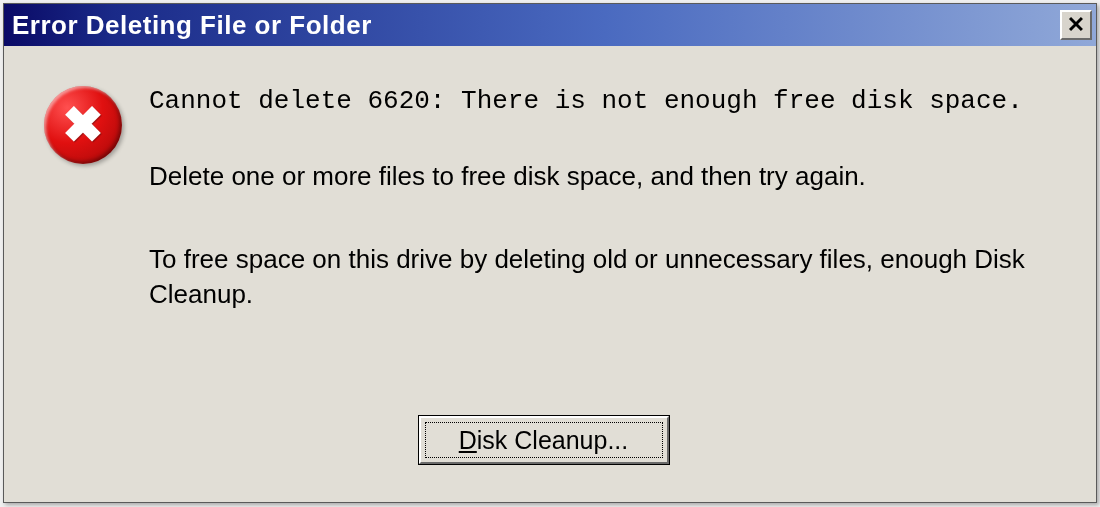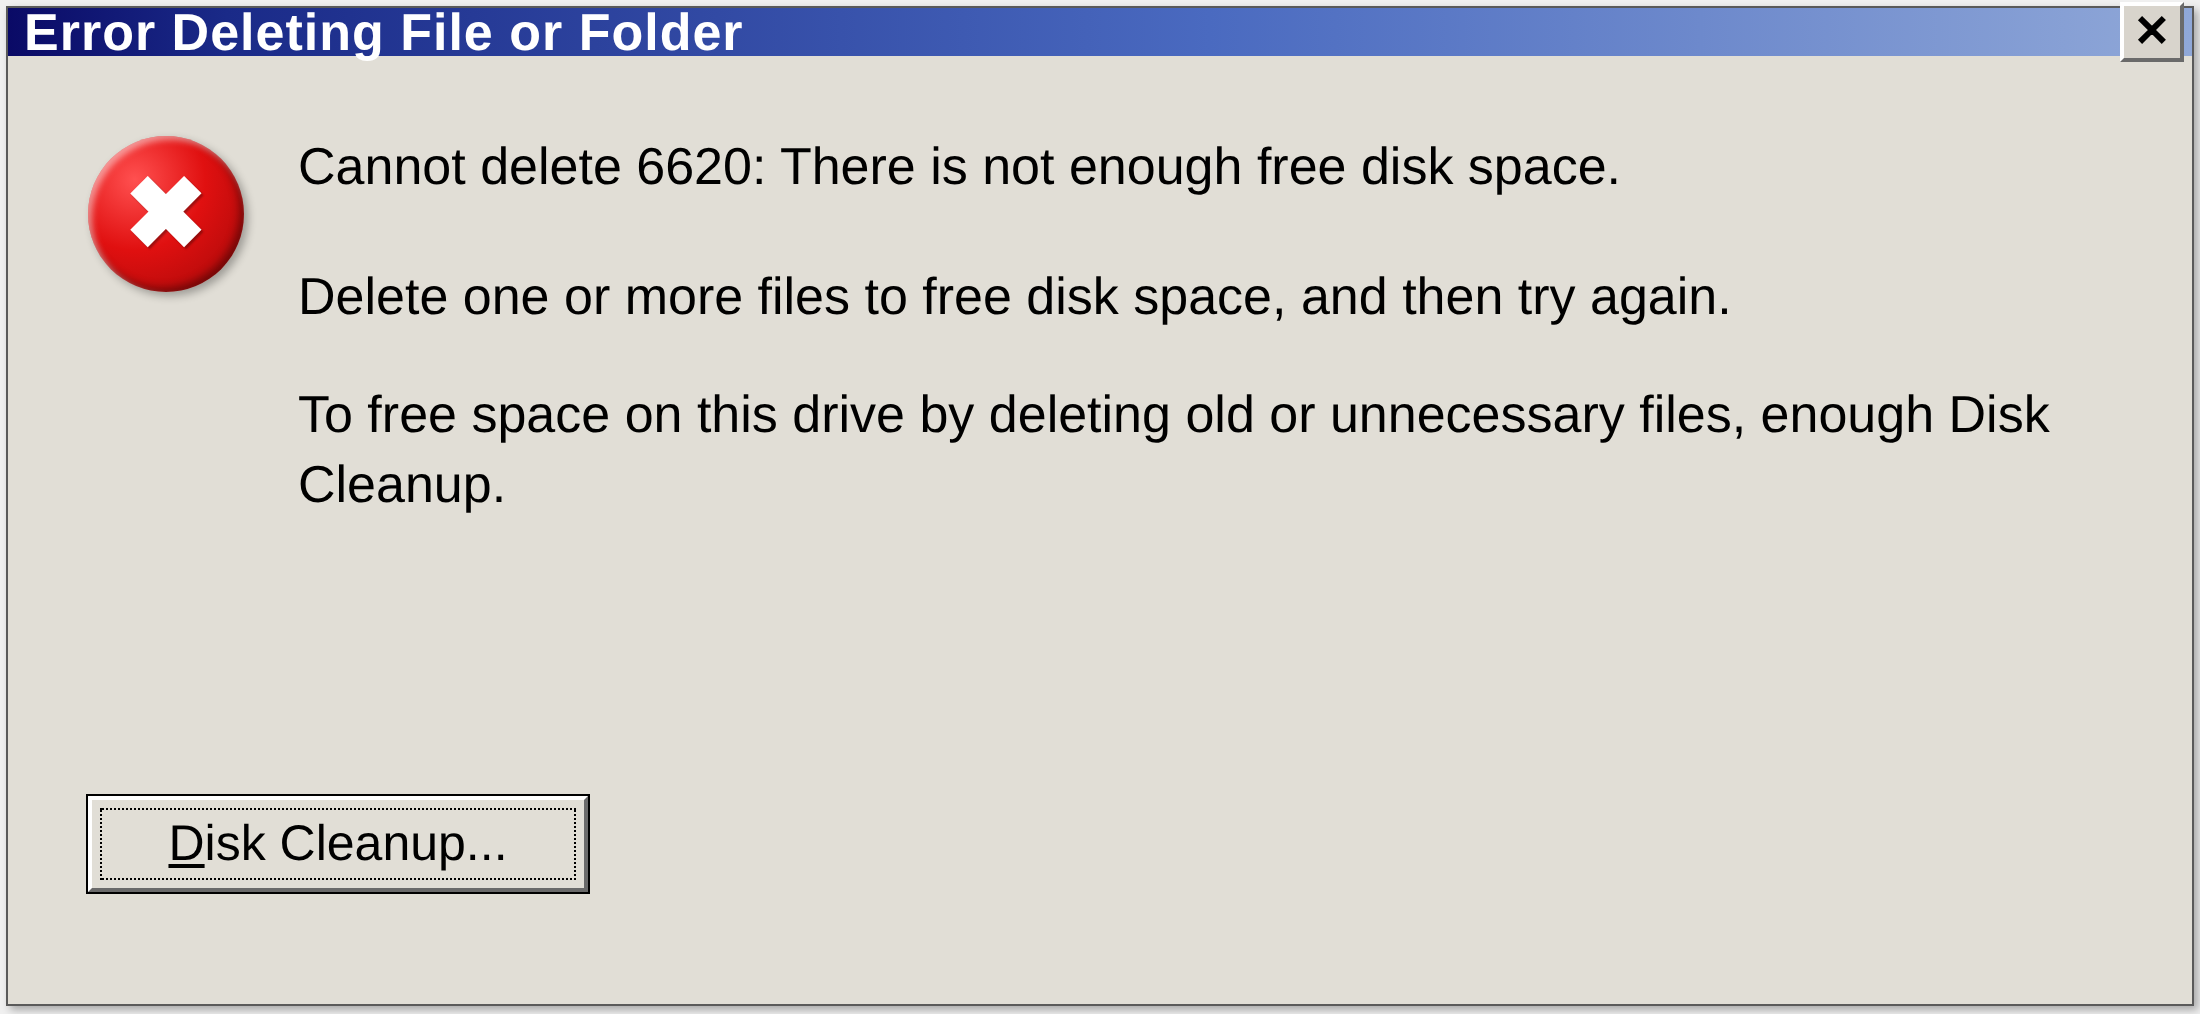--- a/index.html
+++ b/index.html
@@ -16,21 +16,21 @@
     }
     .dialog {
       width: 1094px;
       height: 500px;
       margin: 3px;
       border: 1px solid #5a5a5a;
       background: #e1ded6;
       box-shadow: 2px 2px 4px rgba(0,0,0,0.3);
     }
     .titlebar {
-      height: 24px;
+      height: 42px;
       background: linear-gradient(to right, #0a0a66 0%, #1a2a88 10%, #4a6ac0 55%, #90a8d8 100%);
       display: flex;
       align-items: center;
       justify-content: space-between;
       padding: 0 4px 0 8px;
     }
     .title-text {
       color: #ffffff;
       font-weight: bold;
       font-size: 26px;
@@ -98,26 +98,26 @@
       flex: 1;
       padding-left: 10px;
       padding-right: 20px;
     }
     .msg-line {
       font-size: 26px;
       color: #000;
       line-height: 1.35;
       font-family: "Comic Sans MS", "Tahoma", sans-serif;
     }
-    .msg1 { margin-bottom: 30px; }
-    .msg2 { margin-bottom: 24px; }
+    .msg1 { margin-bottom: 40px; font-family: Liberation Mono, monospace; }
+    .msg2 { margin-bottom: 48px; }
     .msg3 { }
     .button-row {
       display: flex;
-      justify-content: space-between;
+      justify-content: center;
       padding: 0 18px 18px 0;
       gap: 32px;
     }
     .win-button {
       min-width: 200px;
       height: 48px;
       background: #e1ded6;
       border-top: 2px solid #ffffff;
       border-left: 2px solid #ffffff;
       border-right: 2px solid #6a6a6a;

